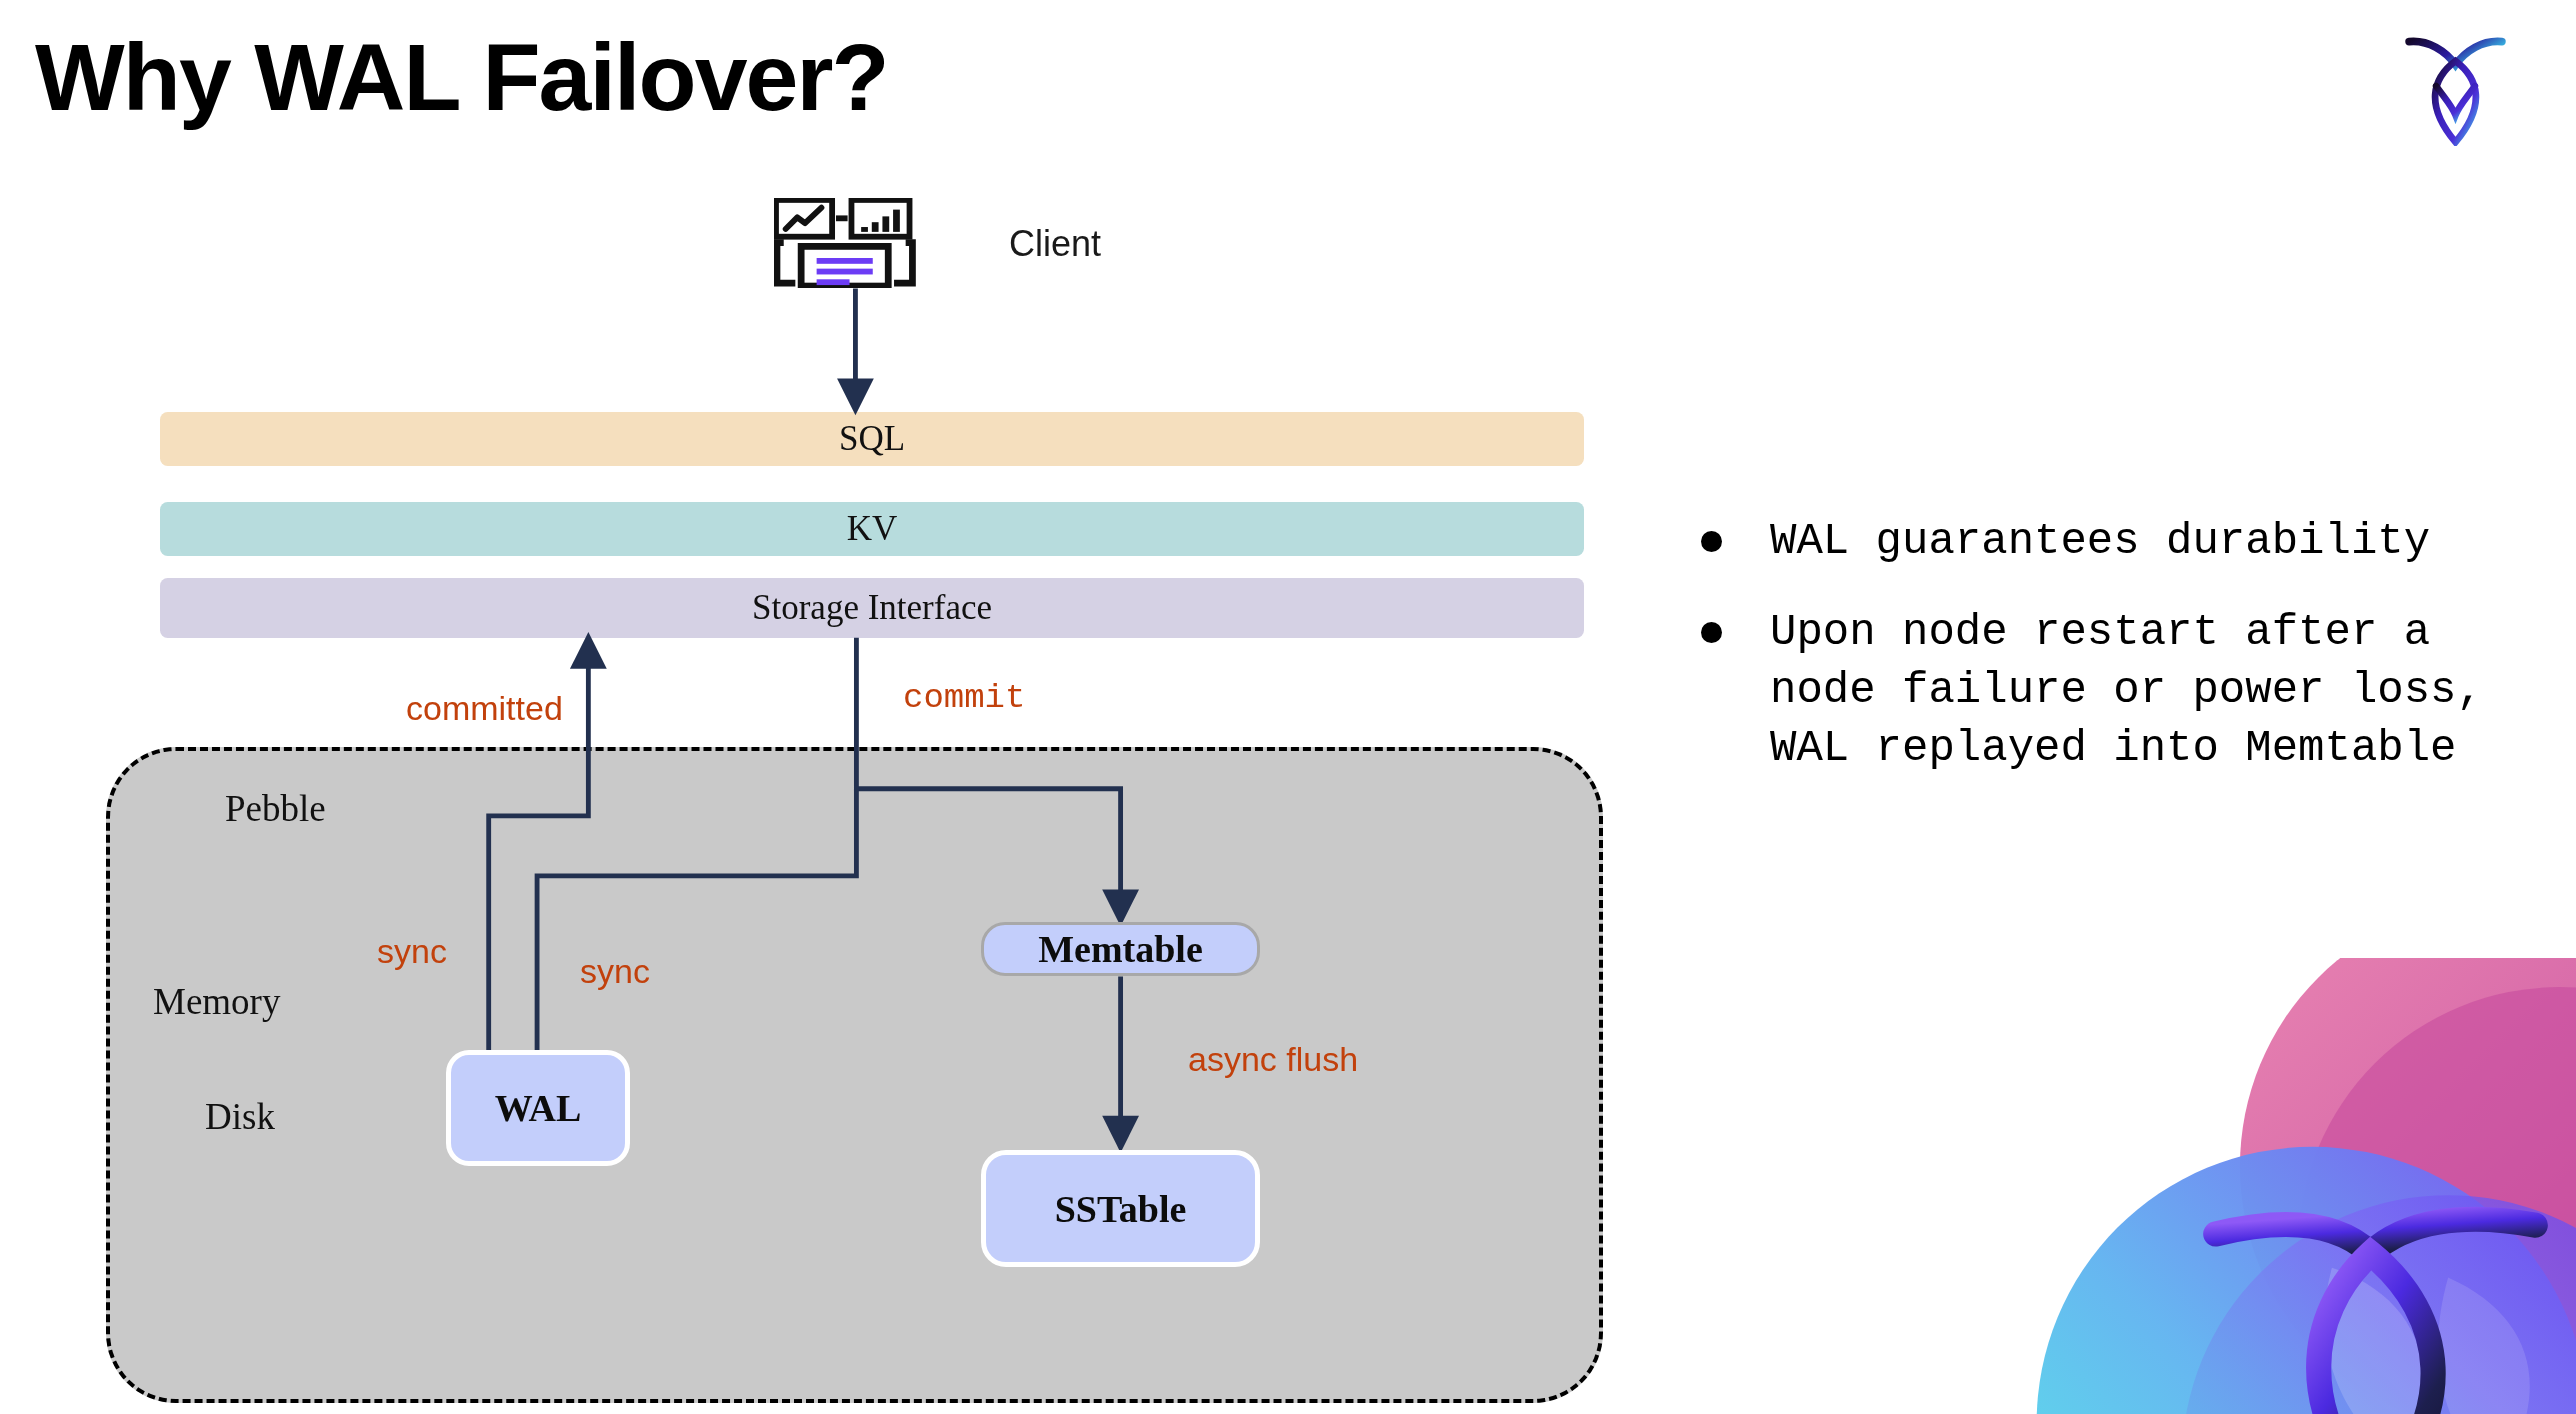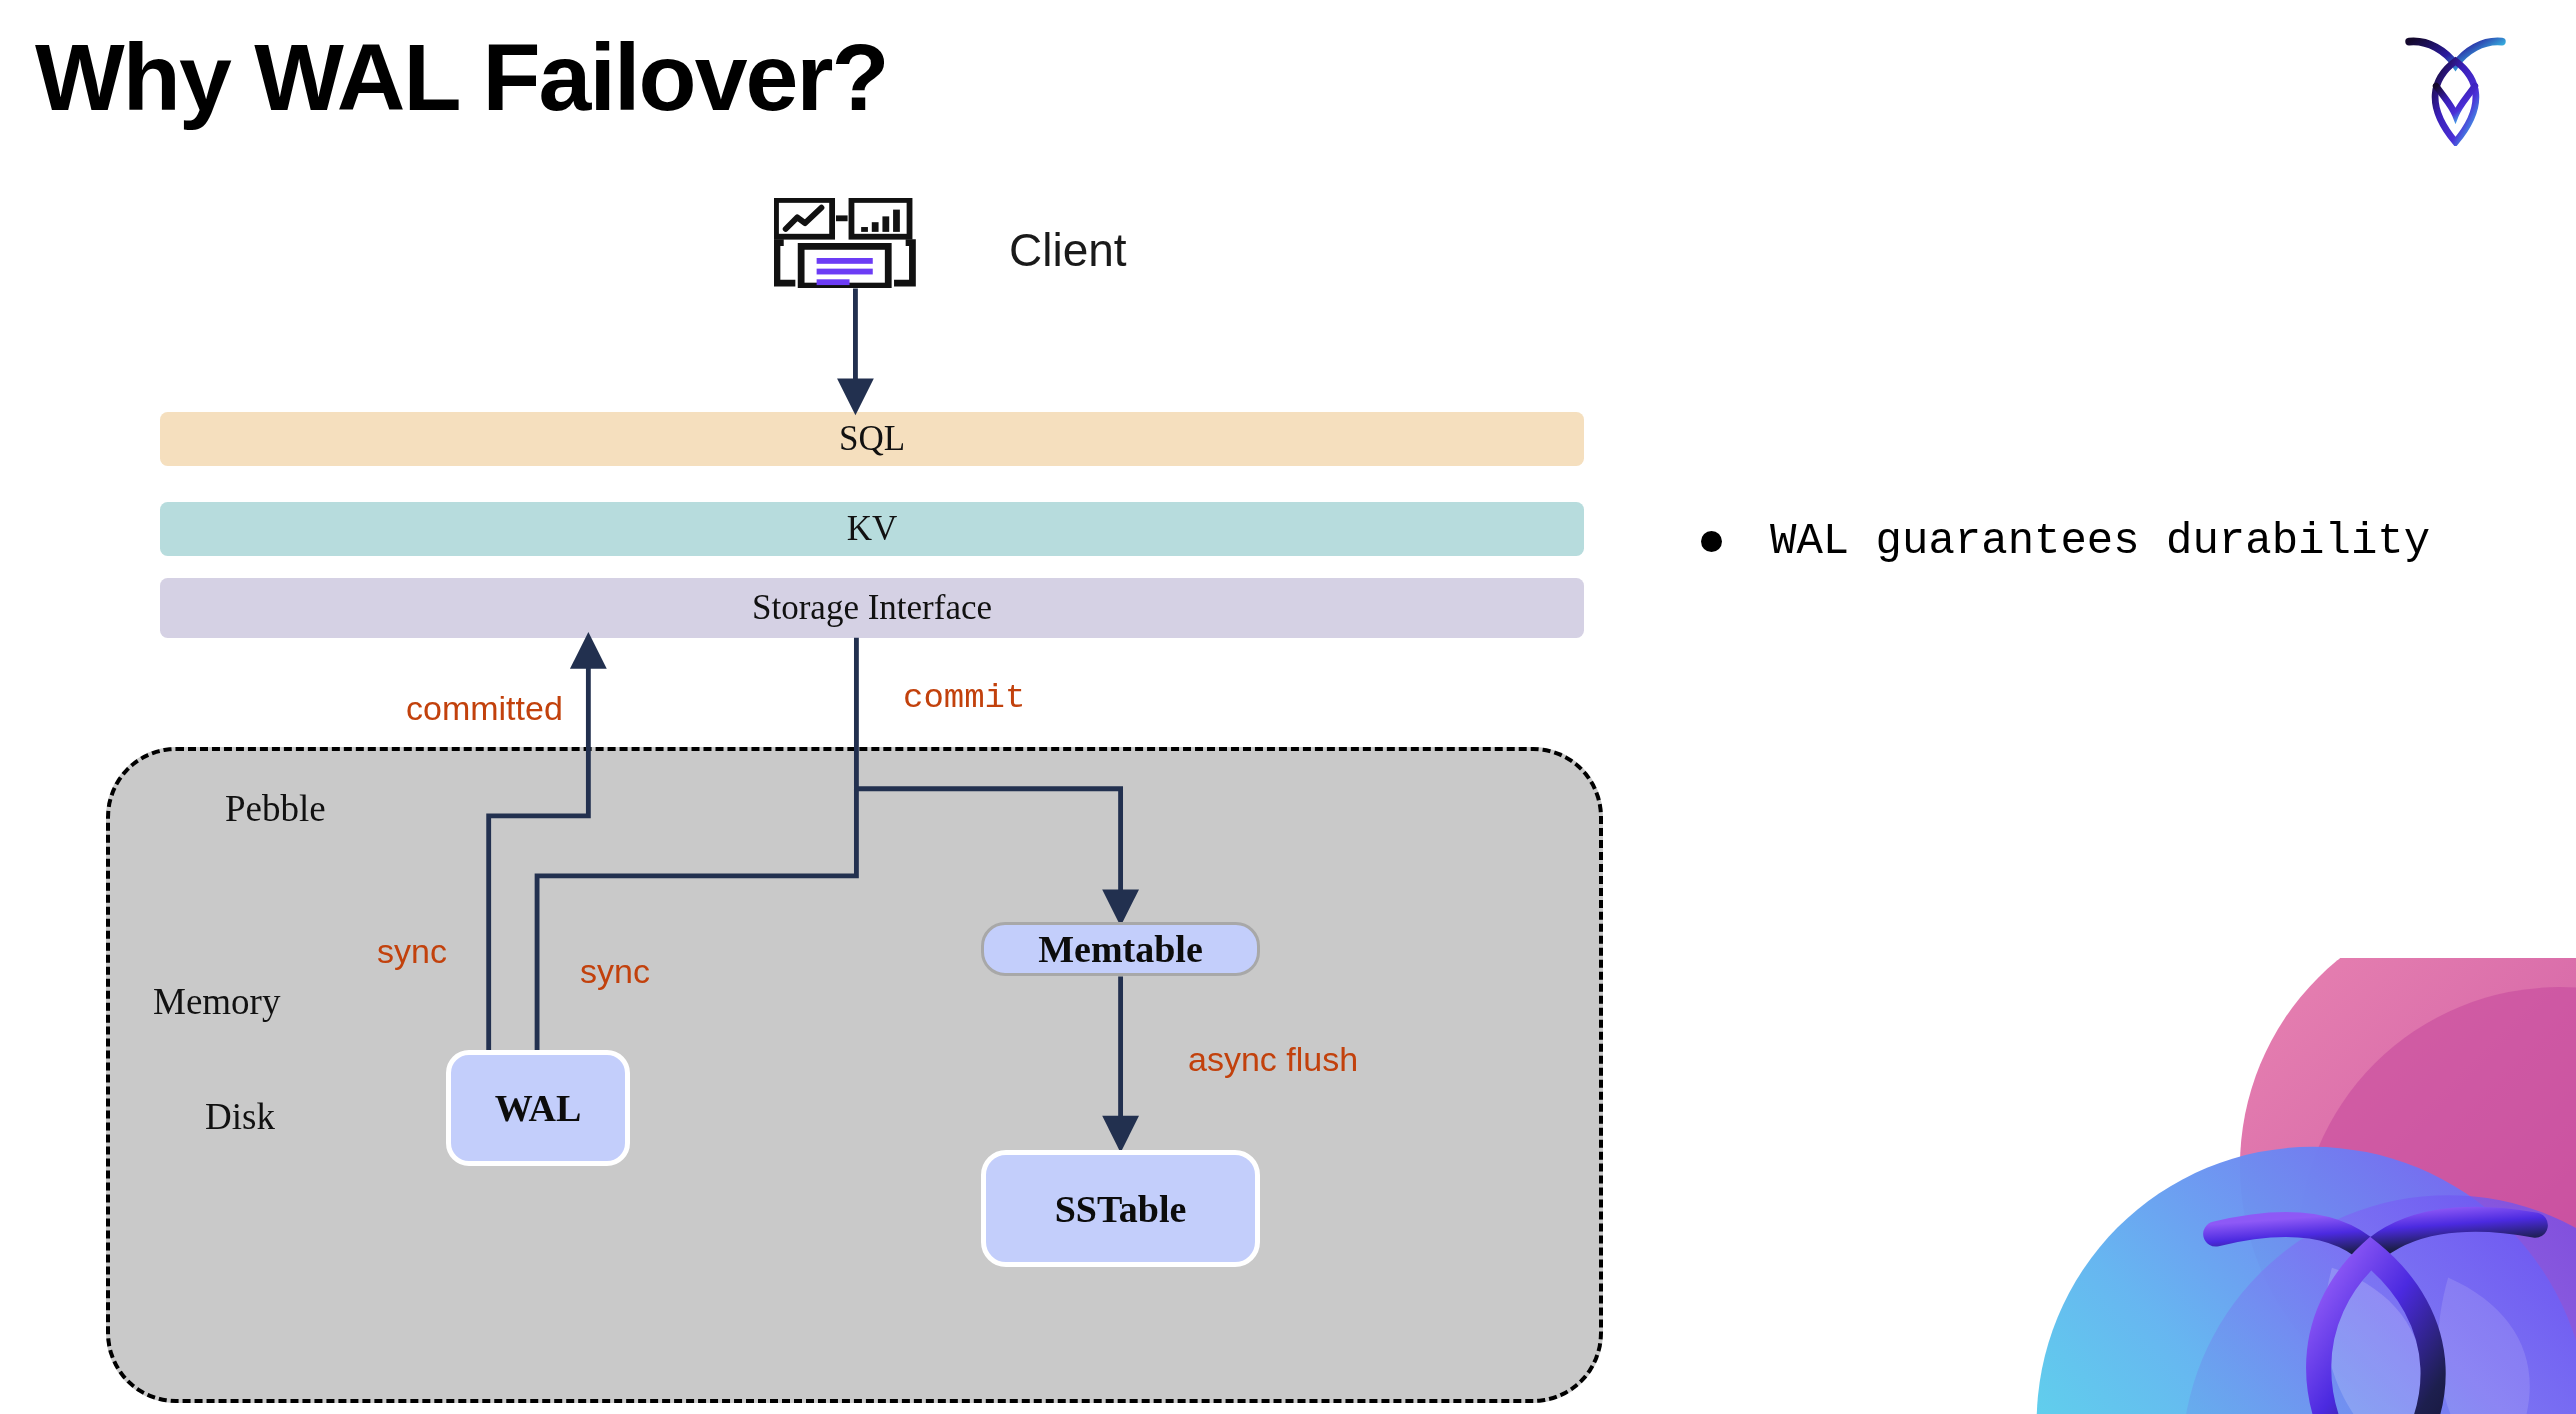--- a/index.html
+++ b/index.html
@@ -54,21 +54,21 @@
     position: absolute;
     left: 774px;
     top: 198px;
     width: 153px;
     height: 90px;
   }
   #client-label {
     position: absolute;
     left: 1009px;
     top: 223px;
-    font-size: 46px;
+    font-size: 36px;
     color: #1a1a1a;
     white-space: nowrap;
   }
 
   
   .layer-bar {
     position: absolute;
     left: 160px;
     width: 1424px;
     height: 54px;
@@ -364,14 +364,18 @@
 </div>
 <div class="node-box" id="node-sstable">
   <span>SSTable</span>
 </div>
 
 <div id="bullets">
   <div class="bullet-item">
     <span class="bullet-dot"></span>
     <span class="bullet-text">WAL guarantees durability</span>
   </div>
+  <div class="bullet-item">
+    <span class="bullet-dot"></span>
+    <span class="bullet-text">Upon node restart after a node failure or power loss, WAL replayed into Memtable</span>
+  </div>
 </div>
 
 
 </body></html>

